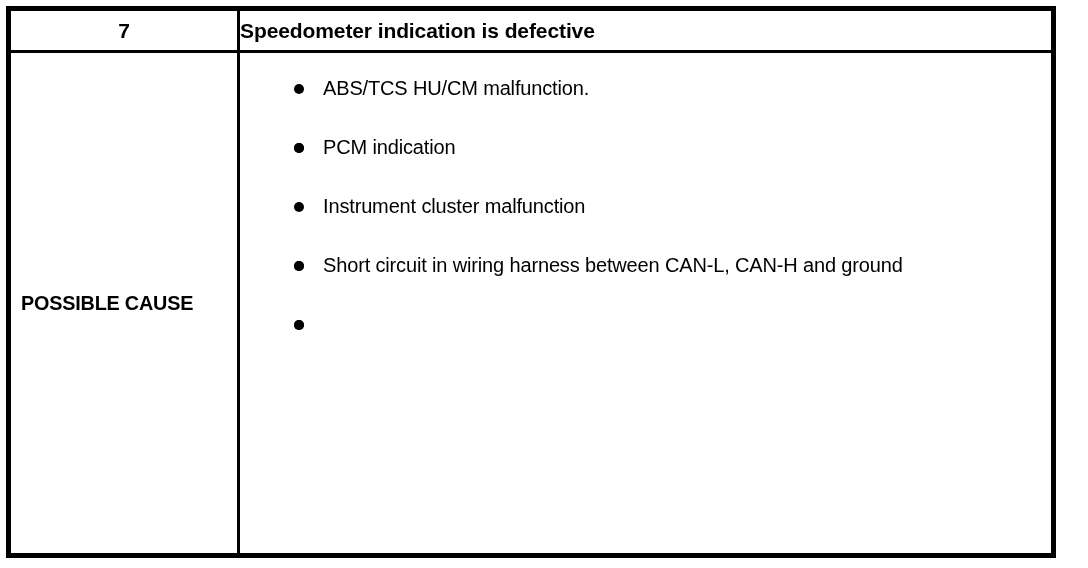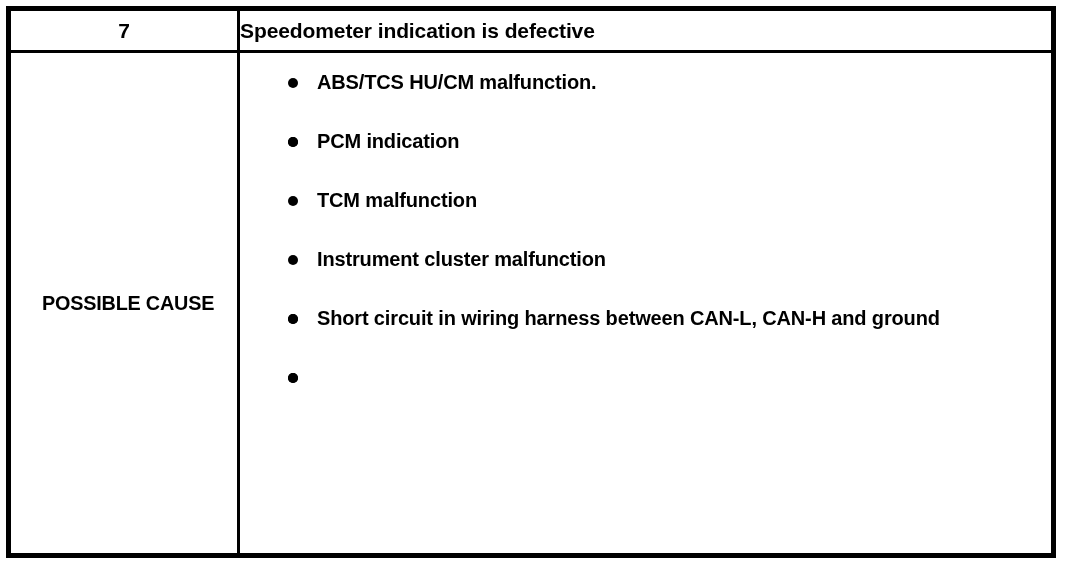--- a/index.html
+++ b/index.html
@@ -73,44 +73,43 @@
     display: flex;
     flex: 1 1 auto;
     min-height: 0;
   }
   .cell-label {
     flex: 0 0 229px;
     box-sizing: border-box;
     border-right: 3px solid #000000;
     display: flex;
     align-items: center;
-    justify-content: center;
+    justify-content: flex-start;
     padding-left: 10px;
   }
   .cell-label .label-text {
     font-size: 20px;
     font-weight: bold;
     letter-spacing: -0.2px;
     white-space: nowrap;
     transform: scaleX(0.99);
     transform-origin: left center;
   }
 
   .cell-causes {
     flex: 1 1 auto;
     box-sizing: border-box;
     padding: 12px 6px 6px 44px;
     min-width: 0;
   }
 
   .cause-list {
     list-style: none;
-    margin: 4px;
+    margin: 10px;
     padding: 0;
-    font-weight: bold;
   }
   .cause-item {
     position: relative;
     padding-left: 29px;
     margin: 0 0 32px 0;
     font-size: 20px;
     line-height: 27px;
     letter-spacing: -0.15px;
     max-width: 680px;
   }
@@ -158,24 +157,20 @@
           </li>
           <li class="cause-item">
             <span class="bullet"></span>
           </li>
           <li class="cause-item">
             <span class="bullet"></span>
             <span>PCM indication</span>
           </li>
           <li class="cause-item">
             <span class="bullet"></span>
-            <span>TCM malfunction</span>
-          </li>
-          <li class="cause-item">
-            <span class="bullet"></span>
             <span>Instrument cluster malfunction</span>
           </li>
           <li class="cause-item">
             <span class="bullet"></span>
           </li>
           <li class="cause-item wide">
             <span class="bullet"></span>
             <span>Short circuit in wiring harness between CAN-L, CAN-H and ground</span>
           </li>
           <li class="cause-item wide">

